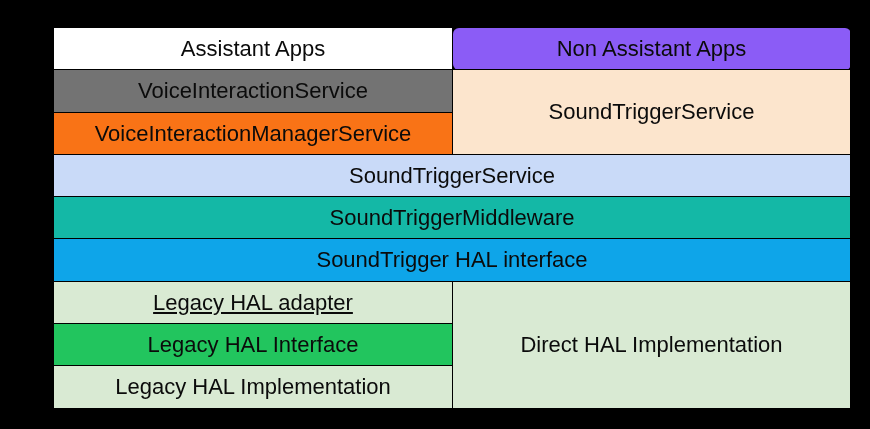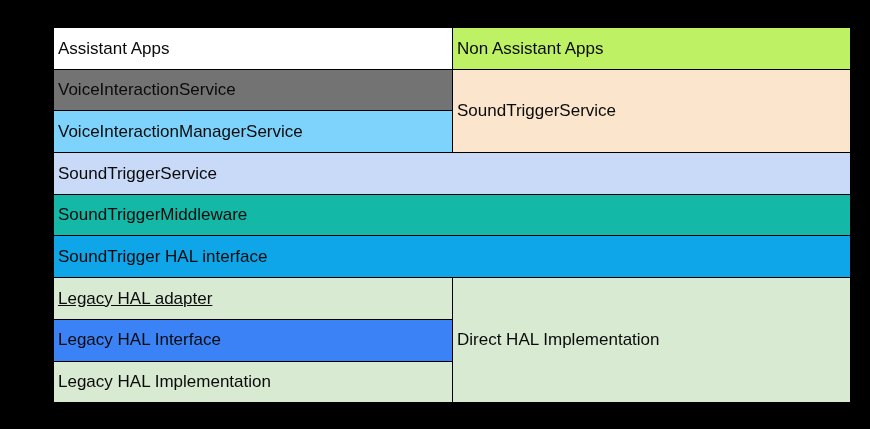--- a/index.html
+++ b/index.html
@@ -20,65 +20,65 @@
     border-collapse: collapse;
     table-layout: fixed;
     width: 797px;
     height: 376px;
   }
   table.stack col.left-col  { width: 399px; }
   table.stack col.right-col { width: 398px; }
   table.stack tr { height: 41.7px; }
   table.stack td {
     border: 1px solid #000000;
-    text-align: left;
+    text-align: center;
     vertical-align: middle;
-    font-size: 17px;
+    font-size: 22px;
     line-height: 1.15;
     color: #0b0b0b;
     padding: 8px 4px;
     overflow: hidden;
     white-space: nowrap;
   }
 </style>
 </head>
 <body>
 
 <div class="diagram-wrap">
   <table class="stack">
     <colgroup>
       <col class="left-col">
       <col class="right-col">
     </colgroup>
     <tbody>
         <tr>
       <td style="background-color: rgb(255, 255, 255);">Assistant Apps</td>
-      <td style="background-color: #bef264;">Non Assistant Apps</td>
+      <td style="background-color: #8b5cf6; border-radius: 6px;">Non Assistant Apps</td>
     </tr>
     <tr>
       <td style="background-color: #737373;">VoiceInteractionService</td>
       <td rowspan="2" style="background-color: rgb(252, 229, 205);">SoundTriggerService</td>
     </tr>
     <tr>
-      <td style="background-color: #7dd3fc;">VoiceInteractionManagerService</td>
+      <td style="background-color: #f97316;">VoiceInteractionManagerService</td>
     </tr>
     <tr>
       <td colspan="2" style="background-color: rgb(201, 218, 248);">SoundTriggerService</td>
     </tr>
     <tr>
       <td colspan="2" style="background-color: #14b8a6;">SoundTriggerMiddleware</td>
     </tr>
     <tr>
       <td colspan="2" style="background-color: #0ea5e9;">SoundTrigger HAL interface</td>
     </tr>
     <tr>
       <td style="background-color: rgb(217, 234, 211); text-decoration: underline;">Legacy HAL adapter</td>
       <td rowspan="3" style="background-color: rgb(217, 234, 211);">Direct HAL Implementation</td>
     </tr>
     <tr>
-      <td style="background-color: #3b82f6; margin-top: 8px;">Legacy HAL Interface</td>
+      <td style="background-color: #22c55e; margin-top: 8px;">Legacy HAL Interface</td>
     </tr>
     <tr>
       <td style="background-color: rgb(217, 234, 211); margin-left: 10px;">Legacy HAL Implementation</td>
     </tr>
   </tbody>
     </table>
 </div>
 
 </body></html>

